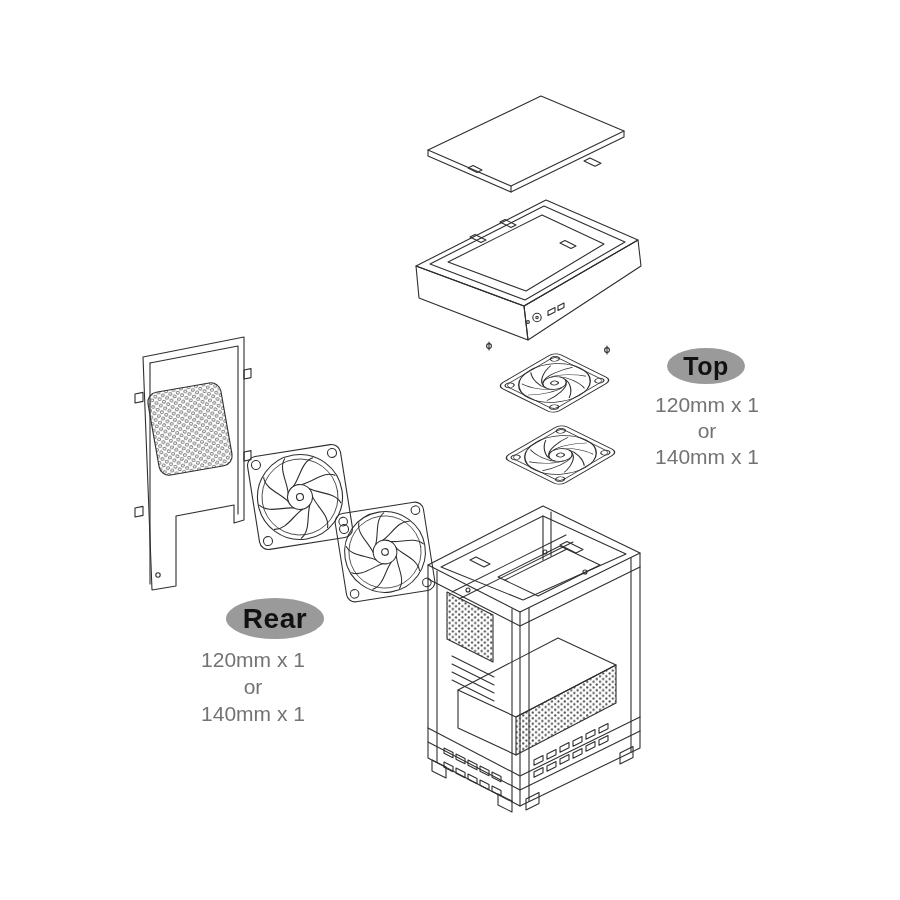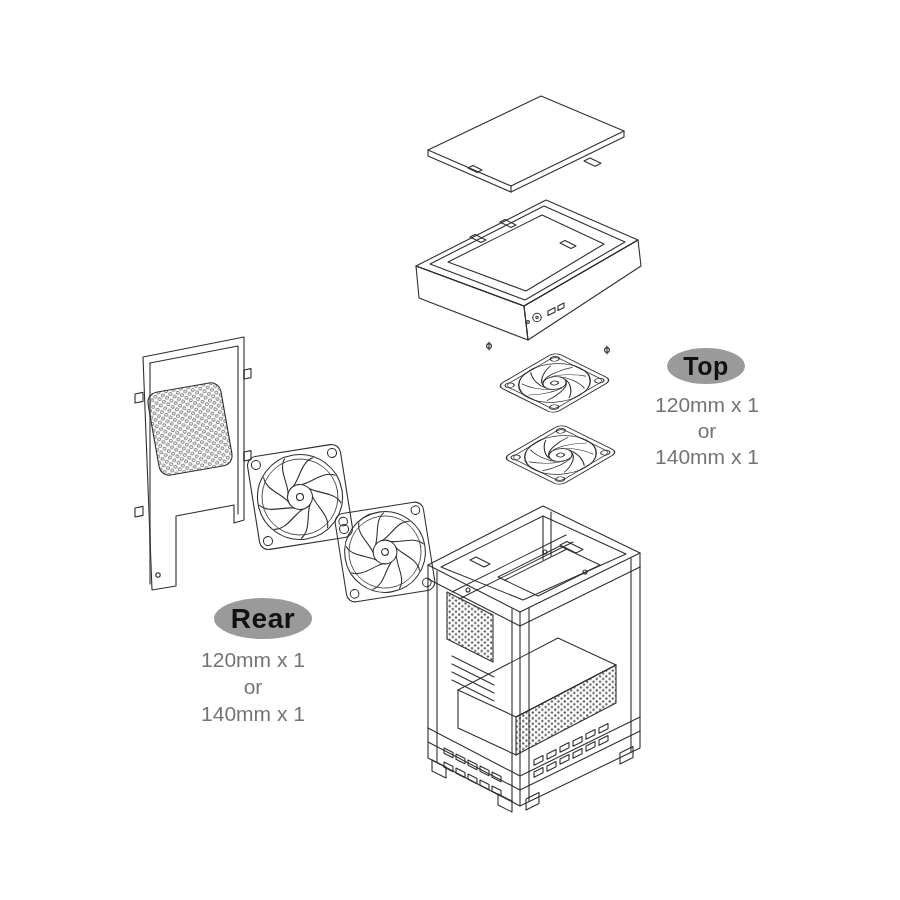--- a/index.html
+++ b/index.html
@@ -7,21 +7,21 @@
     width:900px;height:900px;position:relative;background:#ffffff;
     font-family:"Liberation Sans", sans-serif;overflow:hidden;
   }
   svg{position:absolute;left:0;top:0;}
   .badge{
     position:absolute;background:#9a9a9a;border-radius:50%;
     display:flex;align-items:center;justify-content:center;
     font-weight:bold;color:#111111;letter-spacing:0.5px;
   }
   .badge-top{left:667px;top:348px;width:78px;height:36px;font-size:25px;}
-  .badge-rear{left:214px;top:598px;width:98px;height:41px;font-size:28px;}
+  .badge-rear{left:226px;top:598px;width:98px;height:41px;font-size:28px;}
   .spec{position:absolute;text-align:center;color:#737373;}
   .spec-top{left:636px;top:392px;width:142px;font-size:21px;line-height:26px;}
   .spec-rear{left:183px;top:646px;width:140px;font-size:21px;line-height:27px;}
 </style>
 </head>
 <body>
 
 <svg width="900" height="900" viewBox="0 0 900 900">
   <defs>
     <pattern id="hexdots" width="7.6" height="6.6" patternUnits="userSpaceOnUse">

